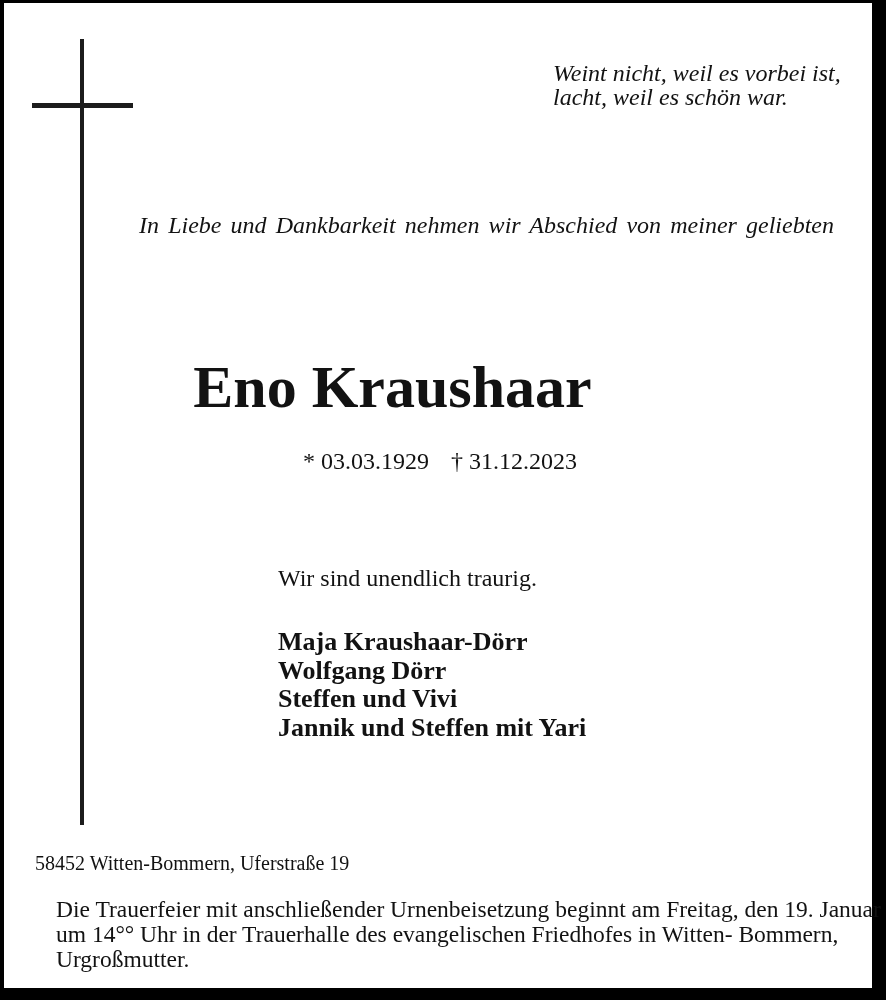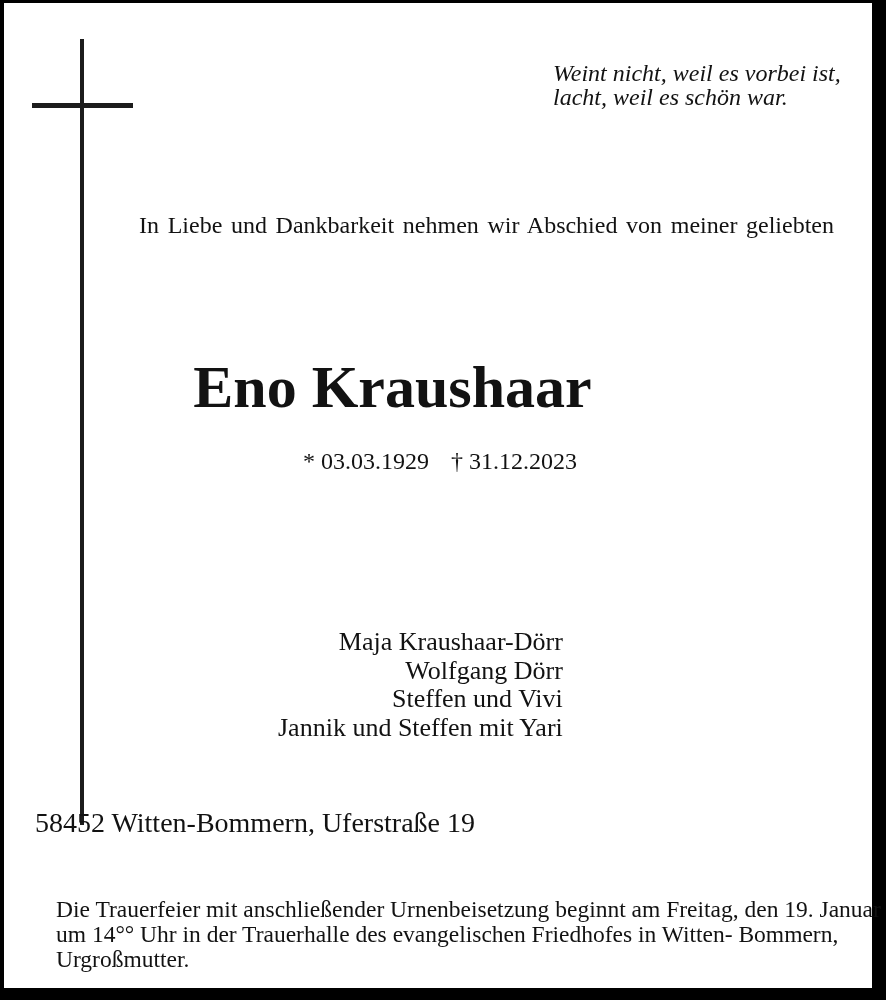--- a/index.html
+++ b/index.html
@@ -31,21 +31,21 @@
   .cross-vertical{left:80px;top:39px;width:4px;height:786px;background:#1c1c1c;}
   .cross-horizontal{left:32px;top:103px;width:101px;height:5px;background:#1c1c1c;}
 
   .quote{
     left:553px;top:61px;width:300px;
     font-style:italic;font-size:24px;line-height:24px;
     white-space:nowrap;
   }
   .intro{
     left:139px;top:214px;width:695px;
-    font-size:24px;line-height:23px;
+    font-size:24px;line-height:23px;font-style:italic;
   }
   .intro .line-justified{
     text-align:justify;
     text-align-last:justify;
     white-space:normal;
   }
   .name{
     left:0;top:357px;width:785px;
     text-align:center;
     font-weight:bold;font-size:60px;line-height:60px;
@@ -55,25 +55,25 @@
     left:303px;top:449px;
     font-size:24px;line-height:24px;white-space:nowrap;
   }
   .dates .death{margin-left:16px;}
   .grief{
     left:278px;top:566px;
     font-size:24px;line-height:24px;white-space:nowrap;
   }
   .mourners{
     left:278px;top:628px;
-    font-weight:normal;font-size:26px;line-height:28.5px;white-space:nowrap;text-align:right;
+    font-weight:bold;font-size:26px;line-height:28.5px;white-space:nowrap;
   }
   .address{
-    left:35px;top:811px;
-    font-size:28px;line-height:24px;white-space:nowrap;
+    left:35px;top:851px;
+    font-size:20px;line-height:24px;white-space:nowrap;
   }
   .funeral{
     left:28px;top:897px;
     font-size:23.5px;line-height:25px;white-space:nowrap;margin-left:28px;
   }
 </style>
 </head>
 <body>
 
 <div class="page">
@@ -97,20 +97,21 @@
     <div class="line-justified">In Liebe und Dankbarkeit nehmen wir Abschied von meiner geliebten</div>
   </div>
 
   <div class="abs name">Eno Kraushaar</div>
 
   <div class="abs dates">
     <span class="birth">* 03.03.1929</span>
     <span class="death">† 31.12.2023</span>
   </div>
 
+  <div class="abs grief">Wir sind unendlich traurig.</div>
 
   <div class="abs mourners">
     <div>Maja Kraushaar-Dörr</div>
     <div>Wolfgang Dörr</div>
     <div>Steffen und Vivi</div>
     <div>Jannik und Steffen mit Yari</div>
   </div>
 
   <div class="abs address">58452 Witten-Bommern, Uferstraße 19</div>
 

